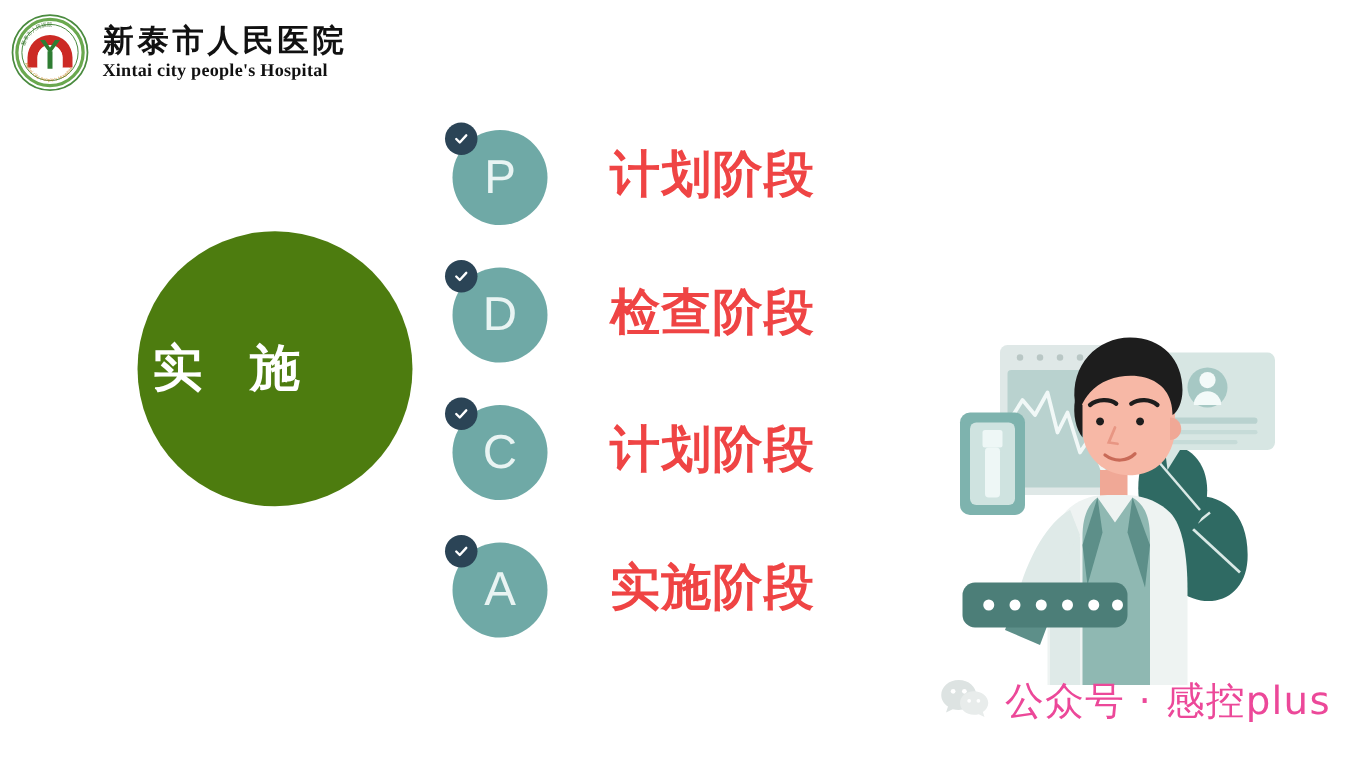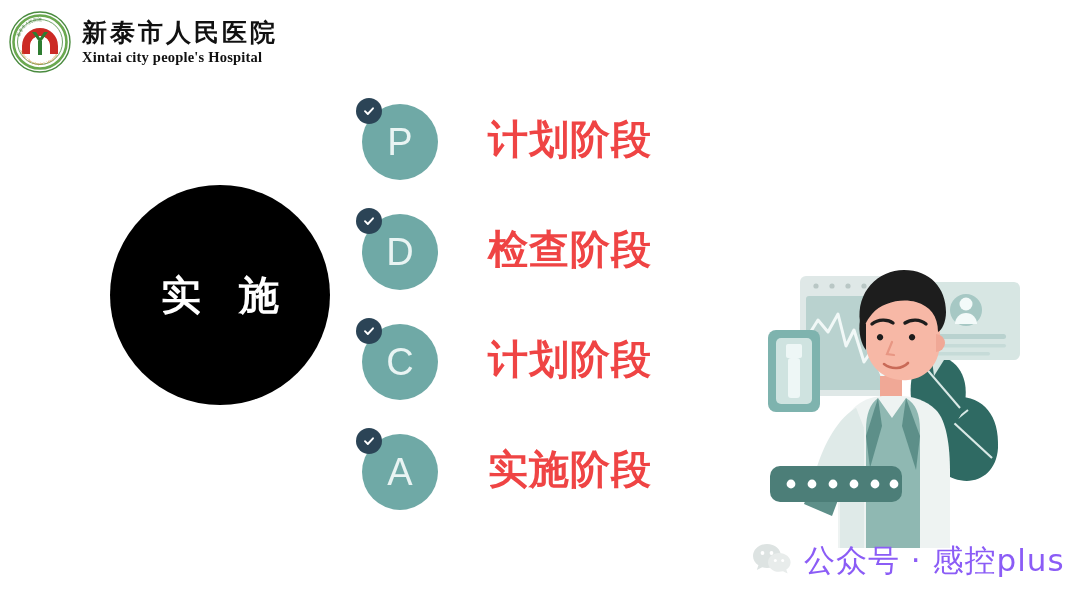--- a/index.html
+++ b/index.html
@@ -54,24 +54,24 @@
   }
 
   
   .process-circle {
     position: absolute;
     left: 110px;
     top: 185px;
     width: 220px;
     height: 220px;
     border-radius: 50%;
-    background: #000000;
+    background: #4d7c0f;
     display: flex;
     flex-direction: column;
-    align-items: center;
+    align-items: flex-start;
     justify-content: center;
   }
   .process-circle .line {
     font-family: "DejaVu Sans", "Liberation Sans", sans-serif;
     font-size: 40px;
     font-weight: bold;
     color: #ffffff;
     letter-spacing: 12px;
     text-indent: 12px;
     line-height: 1.32;
@@ -153,21 +153,21 @@
     top: 540px;
     display: flex;
     align-items: center;
     gap: 12px;
     opacity: 1;
   }
   .wm-icon { flex: 0 0 auto; display: block; }
   .wm-text {
     font-family: "DejaVu Sans", "Liberation Sans", sans-serif;
     font-size: 31px;
-    color: #8b5cf6;
+    color: #ec4899;
     letter-spacing: 1px;
     white-space: nowrap;
   }
 </style>
 </head>
 <body>
 
 <div class="header">
   <div class="logo-emblem">
     <svg viewBox="0 0 64 64" width="64" height="64">

